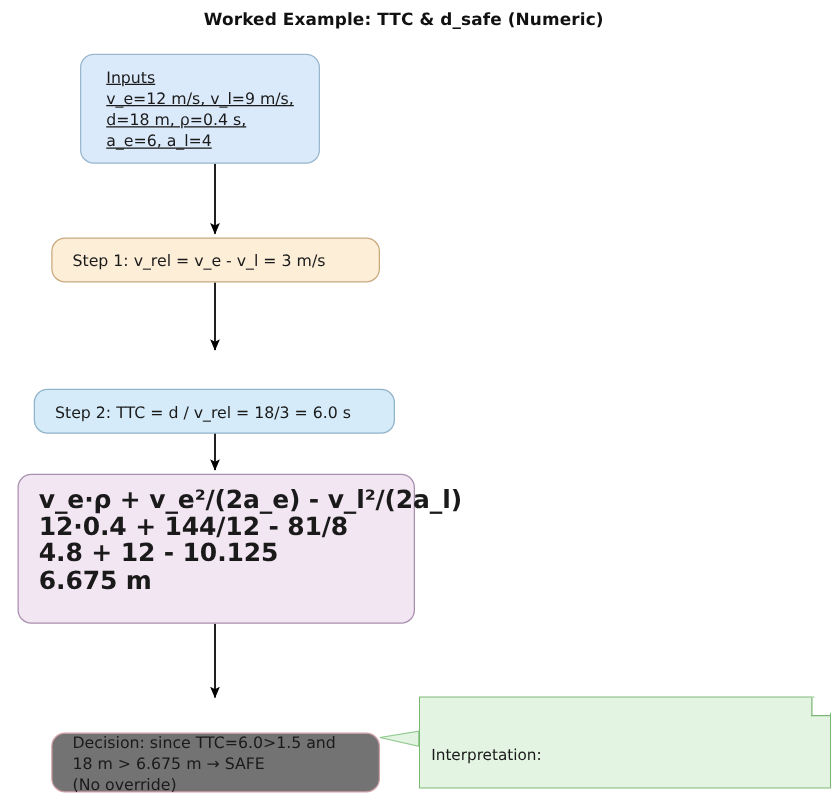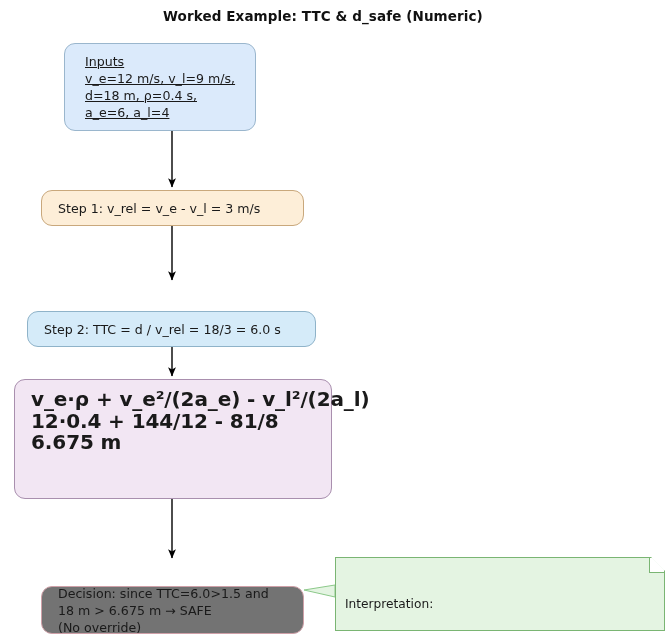--- a/index.html
+++ b/index.html
@@ -181,20 +181,21 @@
 d=18 m, ρ=0.4 s,
 a_e=6, a_l=4</div>
 
 <div class="node" id="node-step1">Step 1: v_rel = v_e - v_l = 3 m/s</div>
 
 <div class="node" id="node-step2">Step 2: TTC = d / v_rel = 18/3 = 6.0 s</div>
 
 <div class="node" id="node-step3">
   <span class="s3-line">v_e·ρ + v_e²/(2a_e) - v_l²/(2a_l)</span>
   <span class="s3-line">12·0.4 + 144/12 - 81/8</span>
+  <span class="s3-line">4.8 + 12 - 10.125</span>
   <span class="s3-line">6.675 m</span>
 </div>
 
 <div class="node" id="node-decision">Decision: since TTC=6.0&gt;1.5 and
 18 m &gt; 6.675 m → SAFE
 (No override)</div>
 
 <div id="node-note">
   <span class="note-line">Interpretation:</span>
   

